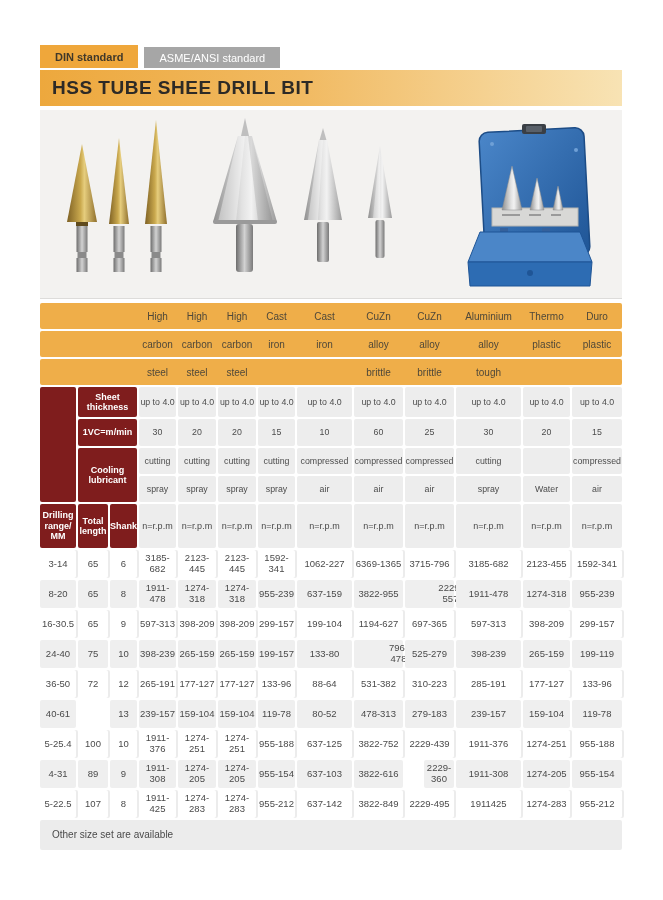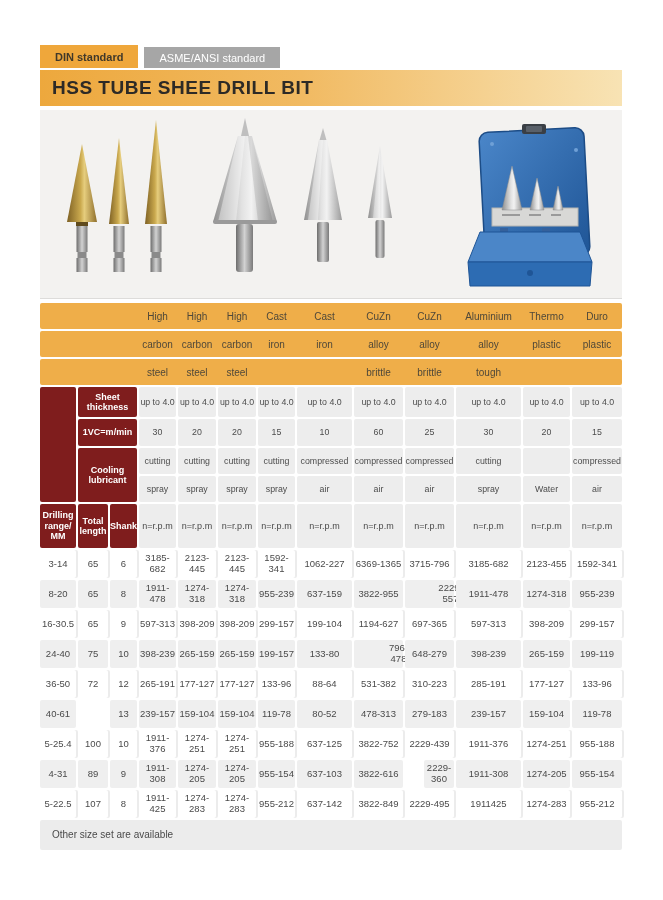--- a/index.html
+++ b/index.html
@@ -325,21 +325,21 @@
         <div class="cell data" style="grid-row: 11;">299-157</div>
         <div class="cell data alt" style="grid-row: 12;">24-40</div>
         <div class="cell data alt" style="grid-row: 12;">75</div>
         <div class="cell data alt" style="grid-row: 12;">10</div>
         <div class="cell data alt" style="grid-row: 12;">398-239</div>
         <div class="cell data alt" style="grid-row: 12;">265-159</div>
         <div class="cell data alt" style="grid-row: 12;">265-159</div>
         <div class="cell data alt" style="grid-row: 12;">199-157</div>
         <div class="cell data alt" style="grid-row: 12;">133-80</div>
         <div class="cell data alt" style="grid-row: 12; padding-left: 40px;">796-478</div>
-        <div class="cell data alt" style="grid-row: 12;">648-279</div>
+        <div class="cell data alt" style="grid-row: 12;">525-279</div>
         <div class="cell data alt" style="grid-row: 12;">398-239</div>
         <div class="cell data alt" style="grid-row: 12;">265-159</div>
         <div class="cell data alt" style="grid-row: 12;">199-119</div>
         <div class="cell data" style="grid-row: 13;">36-50</div>
         <div class="cell data" style="grid-row: 13;">72</div>
         <div class="cell data" style="grid-row: 13;">12</div>
         <div class="cell data" style="grid-row: 13;">265-191</div>
         <div class="cell data" style="grid-row: 13;">177-127</div>
         <div class="cell data" style="grid-row: 13;">177-127</div>
         <div class="cell data" style="grid-row: 13;">133-96</div>

